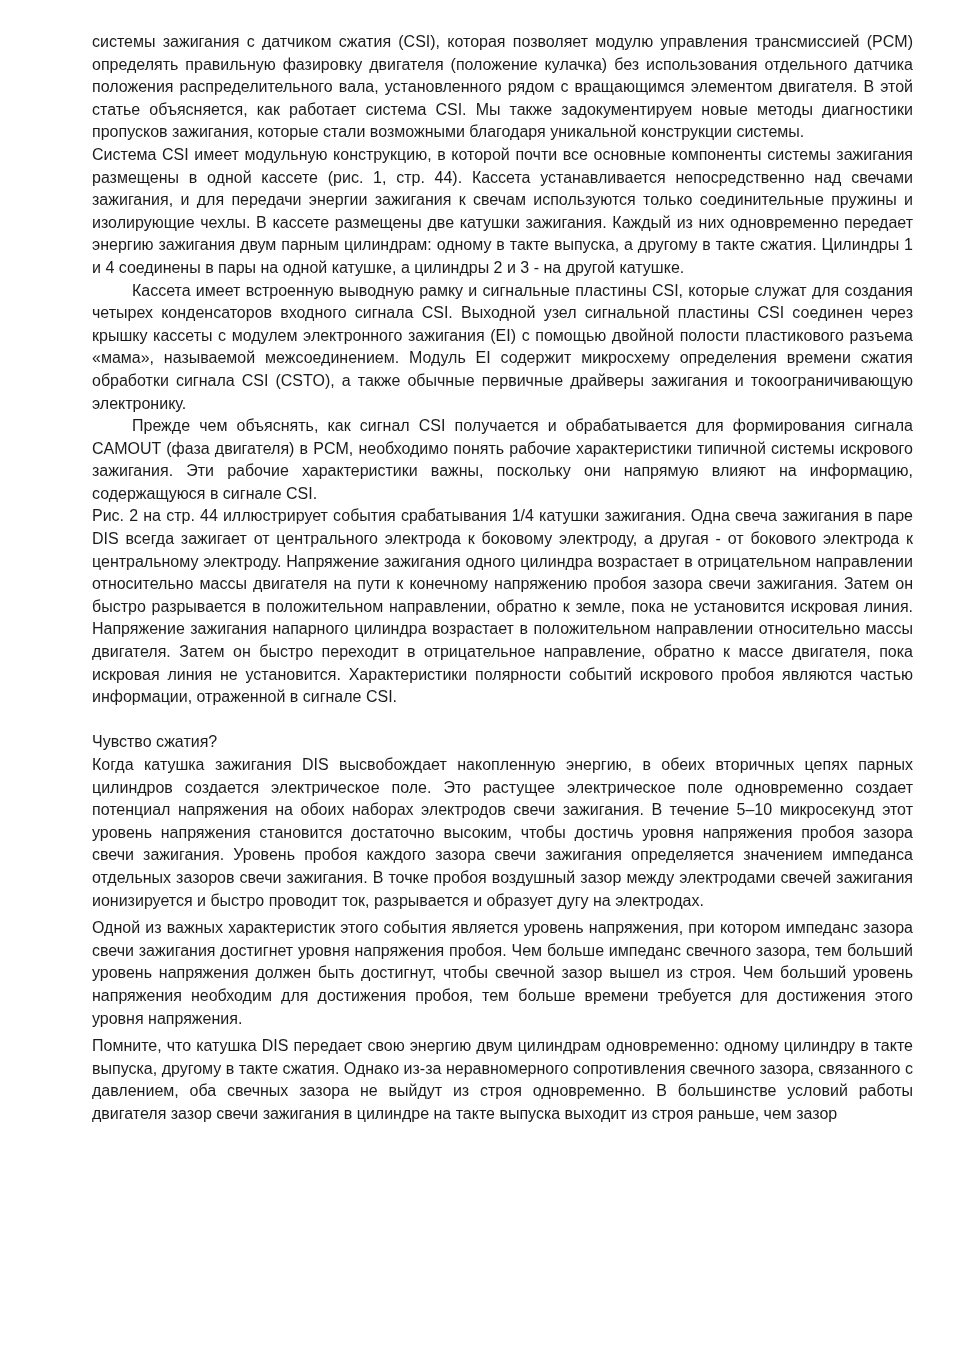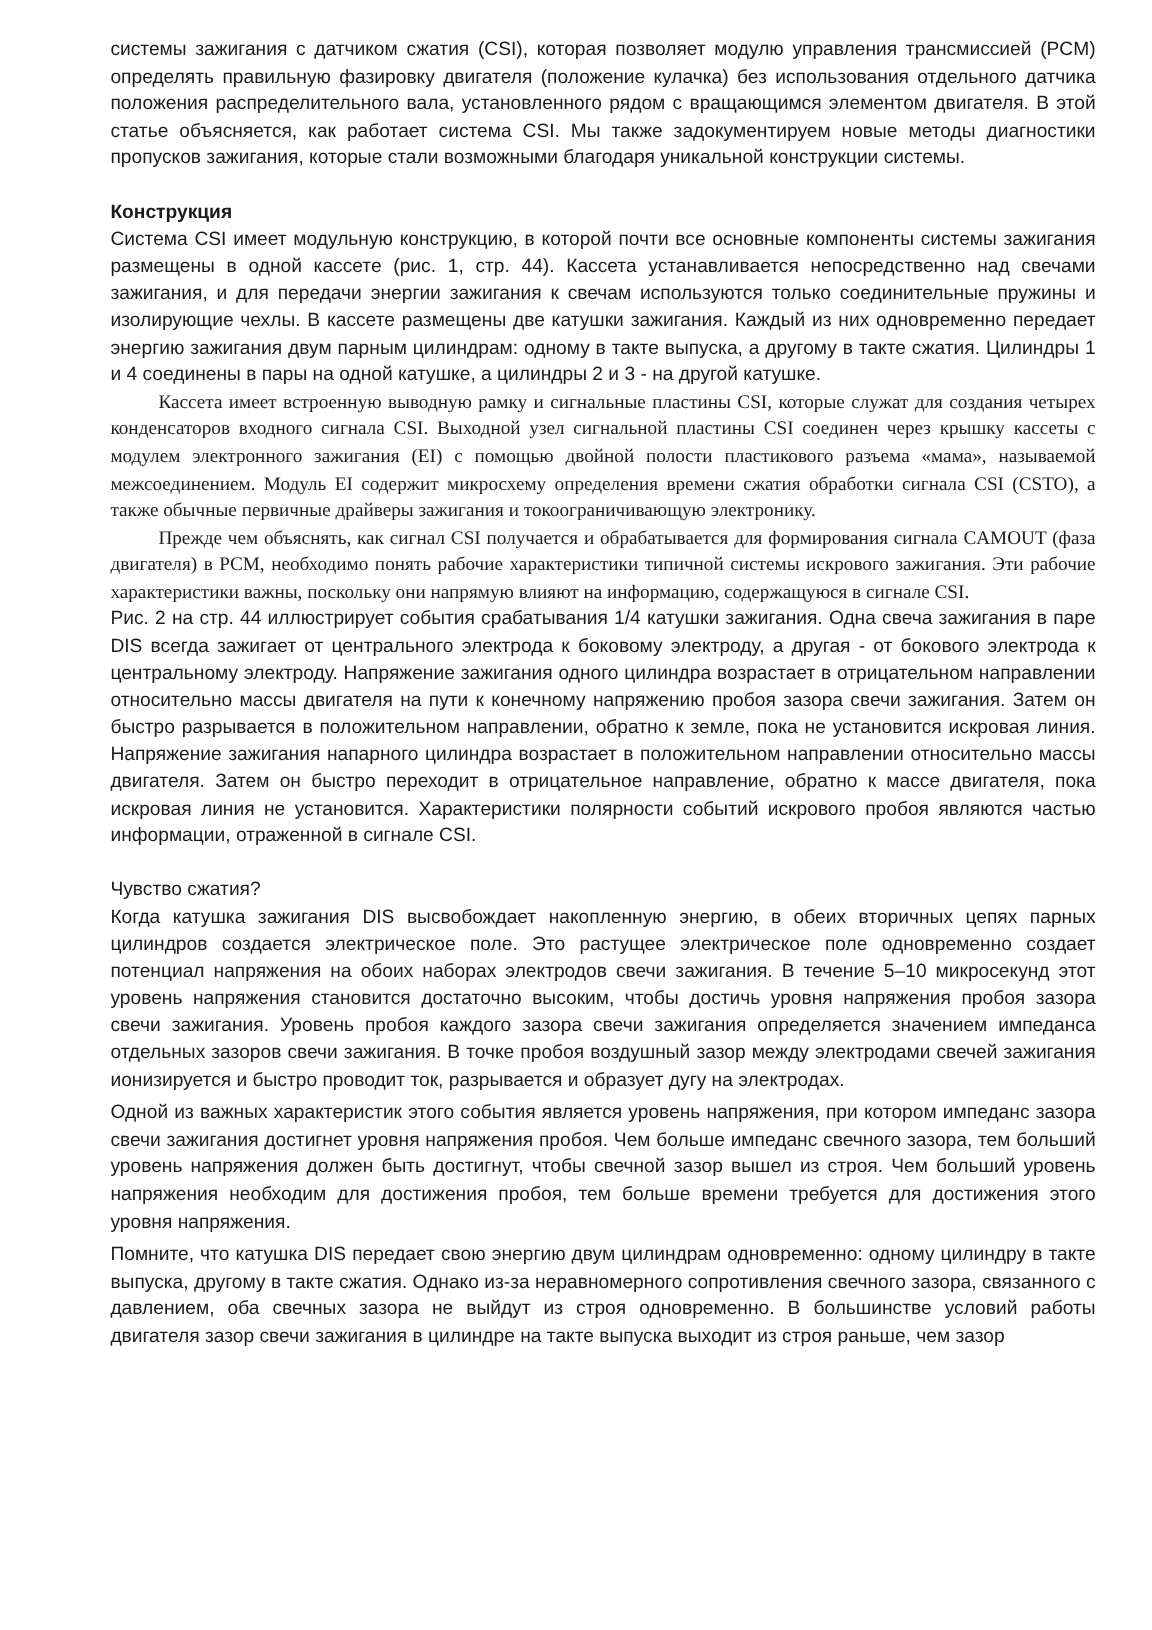--- a/index.html
+++ b/index.html
@@ -18,21 +18,20 @@
     line-height: 22.6px;
     color: #1b1b1b;
     overflow: hidden;
   }
   .para {
     margin: 0;
     text-align: justify;
   }
   .para.indent {
     text-indent: 40px;
-    font-family: Liberation Serif, serif;
   }
   .para.gap {
     margin-top: 5px;
   }
   .heading {
     margin: 22.6px 0 0 0;
     font-size: 16px;
     line-height: 22.6px;
     font-weight: bold;
     text-align: left;
@@ -41,21 +40,20 @@
     font-weight: normal;
   }
 </style>
 </head>
 <body>
 
 <div class="page">
 
   <p class="para">системы зажигания с датчиком сжатия (CSI), которая позволяет модулю управления трансмиссией (PCM) определять правильную фазировку двигателя (положение кулачка) без использования отдельного датчика положения распределительного вала, установленного рядом с вращающимся элементом двигателя. В этой статье объясняется, как работает система CSI. Мы также задокументируем новые методы диагностики пропусков зажигания, которые стали возможными благодаря уникальной конструкции системы.</p>
 
-  <h2 class="heading">Конструкция</h2>
   <p class="para">Система CSI имеет модульную конструкцию, в которой почти все основные компоненты системы зажигания размещены в одной кассете (рис. 1, стр. 44). Кассета устанавливается непосредственно над свечами зажигания, и для передачи энергии зажигания к свечам используются только соединительные пружины и изолирующие чехлы. В кассете размещены две катушки зажигания. Каждый из них одновременно передает энергию зажигания двум парным цилиндрам: одному в такте выпуска, а другому в такте сжатия. Цилиндры 1 и 4 соединены в пары на одной катушке, а цилиндры 2 и 3 - на другой катушке.</p>
   <p class="para indent">Кассета имеет встроенную выводную рамку и сигнальные пластины CSI, которые служат для создания четырех конденсаторов входного сигнала CSI. Выходной узел сигнальной пластины CSI соединен через крышку кассеты с модулем электронного зажигания (EI) с помощью двойной полости пластикового разъема «мама», называемой межсоединением. Модуль EI содержит микросхему определения времени сжатия обработки сигнала CSI (CSTO), а также обычные первичные драйверы зажигания и токоограничивающую электронику.</p>
   <p class="para indent">Прежде чем объяснять, как сигнал CSI получается и обрабатывается для формирования сигнала CAMOUT (фаза двигателя) в PCM, необходимо понять рабочие характеристики типичной системы искрового зажигания. Эти рабочие характеристики важны, поскольку они напрямую влияют на информацию, содержащуюся в сигнале CSI.</p>
 
   <p class="para">Рис. 2 на стр. 44 иллюстрирует события срабатывания 1/4 катушки зажигания. Одна свеча зажигания в паре DIS всегда зажигает от центрального электрода к боковому электроду, а другая - от бокового электрода к центральному электроду. Напряжение зажигания одного цилиндра возрастает в отрицательном направлении относительно массы двигателя на пути к конечному напряжению пробоя зазора свечи зажигания. Затем он быстро разрывается в положительном направлении, обратно к земле, пока не установится искровая линия. Напряжение зажигания напарного цилиндра возрастает в положительном направлении относительно массы двигателя. Затем он быстро переходит в отрицательное направление, обратно к массе двигателя, пока искровая линия не установится. Характеристики полярности событий искрового пробоя являются частью информации, отраженной в сигнале CSI.</p>
 
   <h2 class="heading regular">Чувство сжатия?</h2>
   <p class="para">Когда катушка зажигания DIS высвобождает накопленную энергию, в обеих вторичных цепях парных цилиндров создается электрическое поле. Это растущее электрическое поле одновременно создает потенциал напряжения на обоих наборах электродов свечи зажигания. В течение 5–10 микросекунд этот уровень напряжения становится достаточно высоким, чтобы достичь уровня напряжения пробоя зазора свечи зажигания. Уровень пробоя каждого зазора свечи зажигания определяется значением импеданса отдельных зазоров свечи зажигания. В точке пробоя воздушный зазор между электродами свечей зажигания ионизируется и быстро проводит ток, разрывается и образует дугу на электродах.</p>
   <p class="para gap">Одной из важных характеристик этого события является уровень напряжения, при котором импеданс зазора свечи зажигания достигнет уровня напряжения пробоя. Чем больше импеданс свечного зазора, тем больший уровень напряжения должен быть достигнут, чтобы свечной зазор вышел из строя. Чем больший уровень напряжения необходим для достижения пробоя, тем больше времени требуется для достижения этого уровня напряжения.</p>
   <p class="para gap">Помните, что катушка DIS передает свою энергию двум цилиндрам одновременно: одному цилиндру в такте выпуска, другому в такте сжатия. Однако из-за неравномерного сопротивления свечного зазора, связанного с давлением, оба свечных зазора не выйдут из строя одновременно. В большинстве условий работы двигателя зазор свечи зажигания в цилиндре на такте выпуска выходит из строя раньше, чем зазор</p>

